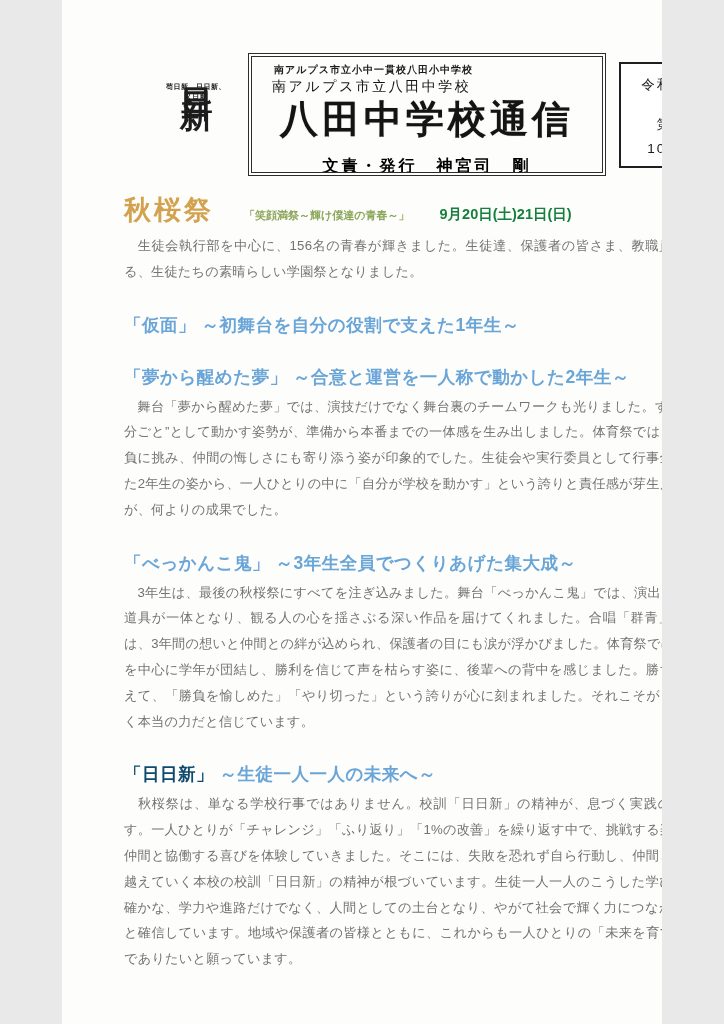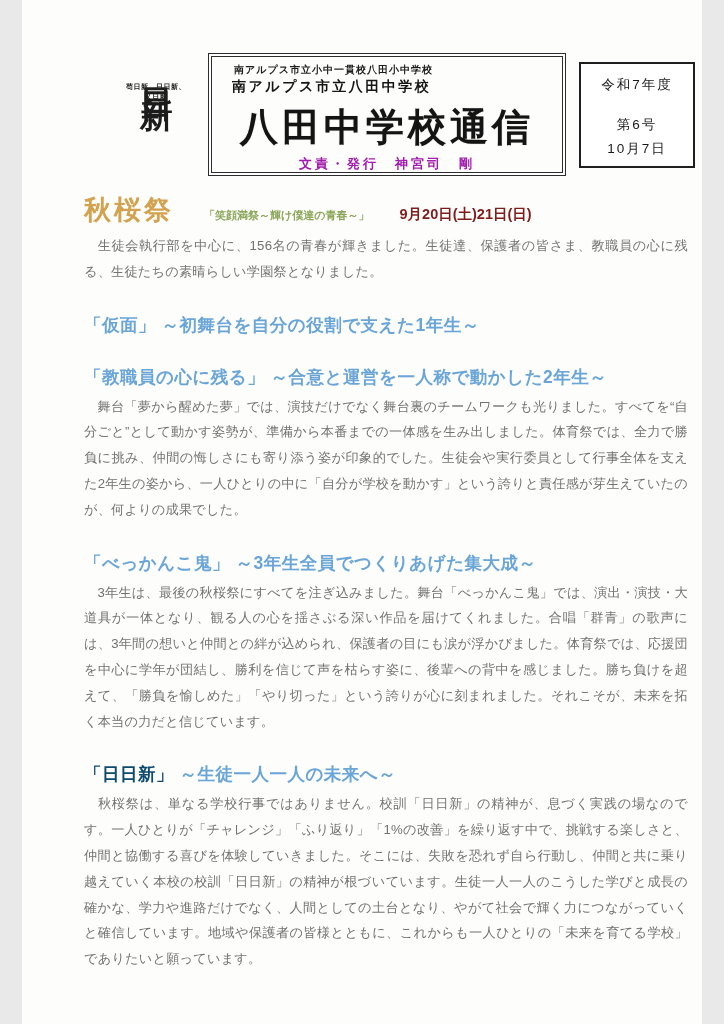--- a/index.html
+++ b/index.html
@@ -1,17 +1,17 @@
 <!DOCTYPE html>
 <html lang="ja"><head>
 <meta charset="utf-8">
 <style>
   html,body{margin:0;padding:0;background:#e9e9e9;}
   .page{
-    position:relative;width:680px;height:1024px;margin:0 auto;
+    position:relative;width:600px;height:1024px;margin:0 auto;
     background:#fdfdfb;overflow:hidden;
     font-family:"Liberation Sans",sans-serif;color:#333;
   }
   
   .motto{position:absolute;left:84px;top:60px;width:100px;text-align:center;}
   .motto-vert{
     display:inline-block;writing-mode:vertical-rl;
     font-family:"DejaVu Serif",serif;font-weight:700;
     font-size:33px;line-height:1.05;letter-spacing:4px;color:#1c1c1c;
   }
@@ -26,43 +26,43 @@
   .banner-bg{
     position:absolute;inset:0;
     background:
       radial-gradient(ellipse 90px 70px at 12% 55%,rgba(236,199,208,.95) 0 55%,rgba(236,199,208,0) 75%),
       radial-gradient(ellipse 70px 50px at 4% 25%,rgba(240,210,216,.8) 0 55%,rgba(240,210,216,0) 75%),
       repeating-linear-gradient(90deg,rgba(140,150,165,.28) 0 2px,rgba(140,150,165,0) 2px 16px),
       linear-gradient(180deg,#b9d6e8 0%,#cfe2ec 30%,#e7e7e0 48%,#ececе6 70%,#d6d8c2 88%,#c2c9ac 100%);
   }
   .banner-txt{position:relative;z-index:2;height:100%;}
   .banner-line1{font-size:10px;font-weight:700;letter-spacing:1px;color:#1e1e1e;padding:6px 0 0 22px;}
-  .banner-line2{font-size:14px;font-weight:700;letter-spacing:2.5px;color:#151515;padding:1px 0 0 20px;}
+  .banner-line2{font-size:14px;font-weight:400;letter-spacing:2.5px;color:#151515;padding:1px 0 0 20px;}
   .banner-title{
     font-family:"DejaVu Serif",serif;font-weight:700;font-size:38px;
-    letter-spacing:4px;color:#141414;text-align:center;line-height:1.1;margin-top:10px;
+    letter-spacing:4px;color:#141414;text-align:center;line-height:1.1;margin-top:2px;
     text-shadow:0 0 1px rgba(0,0,0,.35);
   }
-  .banner-pub{font-size:13px;font-weight:700;letter-spacing:3px;color:#a21caf;text-align:center;margin-top:7px;}
+  .banner-pub{font-size:16px;font-weight:700;letter-spacing:3px;color:#000000;text-align:center;margin-top:16px;}
 
   .issue-box{
     position:absolute;left:557px;top:62px;width:112px;height:102px;
     border:2px solid #1f1f1f;background:#fff;text-align:center;
     font-size:13.5px;font-weight:500;color:#1a1a1a;letter-spacing:2px;
   }
   .issue-year{margin-top:12px;}
   .issue-no{margin-top:22px;}
   .issue-date{margin-top:6px;}
 
   
   .content{position:relative;padding:192px 58px 0 62px;width:604px;}
   .lead-head{display:flex;align-items:baseline;gap:30px;white-space:nowrap;}
   .lead-title{font-size:27px;font-weight:700;letter-spacing:3px;color:#d2a24f;}
   .lead-sub{font-size:11px;font-weight:700;color:#8ca65a;}
-  .lead-dates{font-size:14.5px;font-weight:700;color:#7f1d1d;}
+  .lead-dates{font-size:14.5px;font-weight:700;color:#15803d;}
   p.body{
     font-size:13.2px;line-height:25.8px;text-align:justify;
     margin:5px 0 3px;color:#737373;letter-spacing:.2px;
   }
   h2.sec{
     font-size:17.5px;font-weight:700;color:#6aa5d8;
     margin:28px 0 3px;letter-spacing:.5px;
   }
   h2.sec .q{color:#6aa5d8;}
   h2.sec .q.accent{color:#0c4a6e;}
@@ -98,21 +98,21 @@
 
     <div class="lead-head">
       <span class="lead-title">秋桜祭</span>
       <span class="lead-sub">「笑顔満祭～輝け僕達の青春～」</span>
       <span class="lead-dates">9月20日(土)21日(日)</span>
     </div>
     <p class="body">　生徒会執行部を中心に、156名の青春が輝きました。生徒達、保護者の皆さま、教職員の心に残る、生徒たちの素晴らしい学園祭となりました。</p>
 
     <h2 class="sec"><span class="q">「仮面」</span> <span>～初舞台を自分の役割で支えた1年生～</span></h2>
 
-    <h2 class="sec"><span class="q">「教職員の心に残る」</span> <span>～合意と運営を一人称で動かした2年生～</span></h2>
+    <h2 class="sec"><span class="q">「夢から醒めた夢」</span> <span>～合意と運営を一人称で動かした2年生～</span></h2>
     <p class="body">　舞台「夢から醒めた夢」では、演技だけでなく舞台裏のチームワークも光りました。すべてを“自分ごと”として動かす姿勢が、準備から本番までの一体感を生み出しました。体育祭では、全力で勝負に挑み、仲間の悔しさにも寄り添う姿が印象的でした。生徒会や実行委員として行事全体を支えた2年生の姿から、一人ひとりの中に「自分が学校を動かす」という誇りと責任感が芽生えていたのが、何よりの成果でした。</p>
 
     <h2 class="sec"><span class="q">「べっかんこ鬼」</span> <span>～3年生全員でつくりあげた集大成～</span></h2>
     <p class="body">　3年生は、最後の秋桜祭にすべてを注ぎ込みました。舞台「べっかんこ鬼」では、演出・演技・大道具が一体となり、観る人の心を揺さぶる深い作品を届けてくれました。合唱「群青」の歌声には、3年間の想いと仲間との絆が込められ、保護者の目にも涙が浮かびました。体育祭では、応援団を中心に学年が団結し、勝利を信じて声を枯らす姿に、後輩への背中を感じました。勝ち負けを超えて、「勝負を愉しめた」「やり切った」という誇りが心に刻まれました。それこそが、未来を拓く本当の力だと信じています。</p>
 
     <h2 class="sec"><span class="q accent">「日日新」</span> <span>～生徒一人一人の未来へ～</span></h2>
     <p class="body">　秋桜祭は、単なる学校行事ではありません。校訓「日日新」の精神が、息づく実践の場なのです。一人ひとりが「チャレンジ」「ふり返り」「1%の改善」を繰り返す中で、挑戦する楽しさと、仲間と協働する喜びを体験していきました。そこには、失敗を恐れず自ら行動し、仲間と共に乗り越えていく本校の校訓「日日新」の精神が根づいています。生徒一人一人のこうした学びと成長の確かな、学力や進路だけでなく、人間としての土台となり、やがて社会で輝く力につながっていくと確信しています。地域や保護者の皆様とともに、これからも一人ひとりの「未来を育てる学校」でありたいと願っています。</p>
 
   </div>
 </div>

